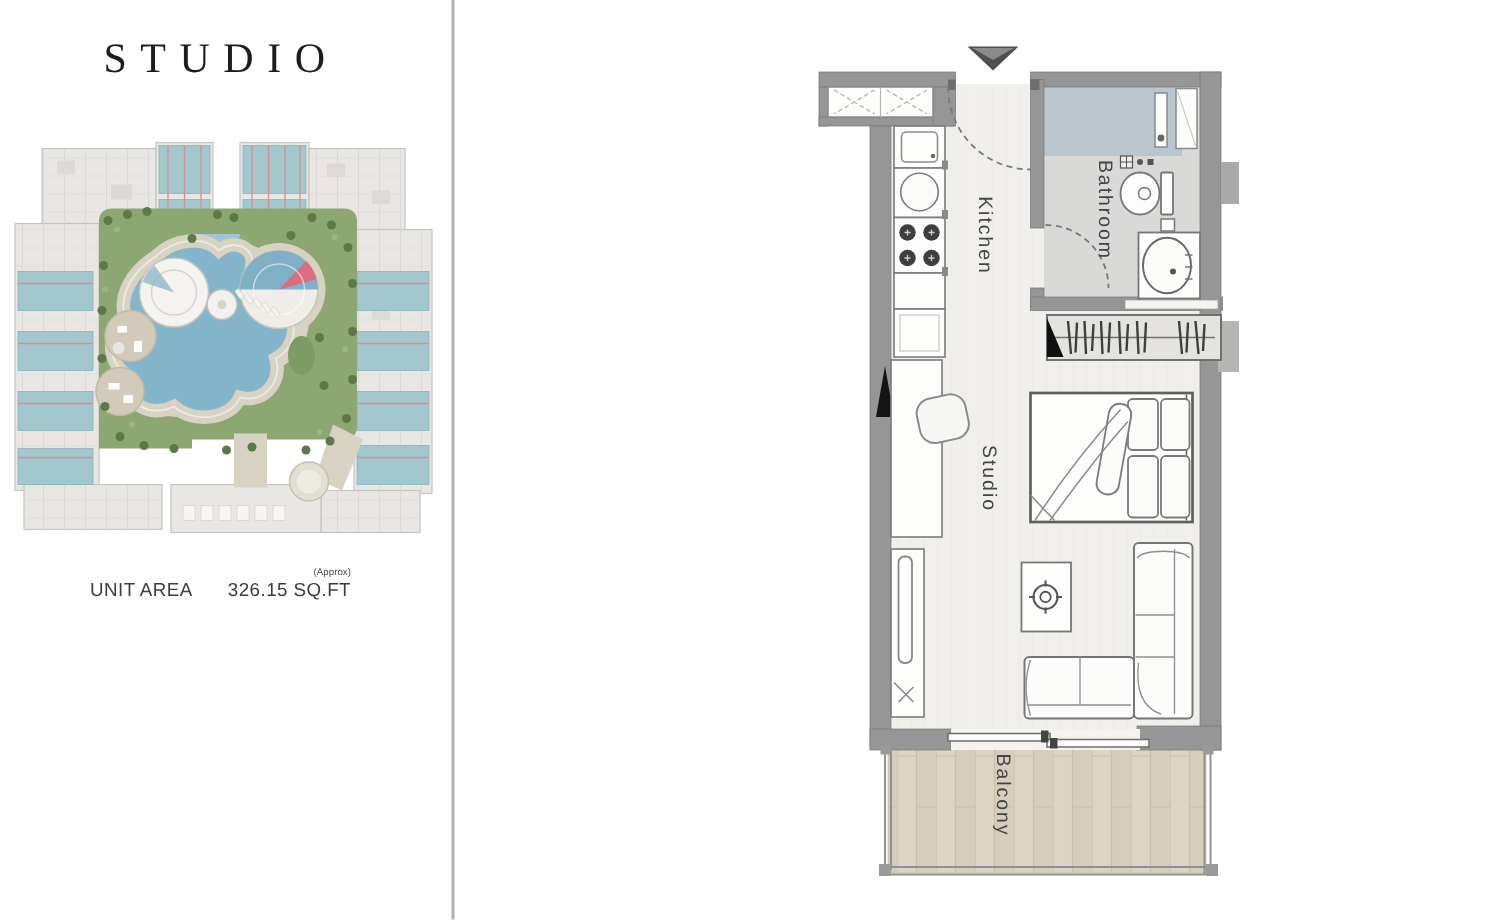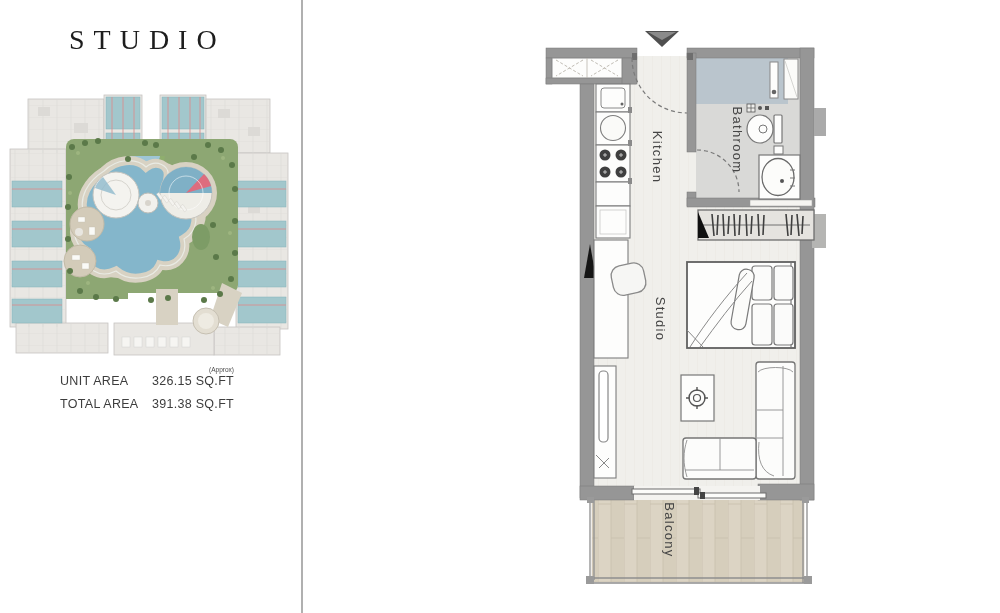--- a/index.html
+++ b/index.html
@@ -9,21 +9,21 @@
     font-family:"Liberation Sans","DejaVu Sans",sans-serif;
   }
   .page-title {
     position:absolute; left:69px; top:24px;
     font-family:"Liberation Serif","DejaVu Serif",serif;
     font-size:28px; font-weight:500; letter-spacing:9px; color:#1d1d1d;
     white-space:nowrap;
   }
   .site-plan { position:absolute; left:8px; top:93px; width:284px; height:264px; }
   .divider  { position:absolute; left:301px; top:0; width:2px; height:613px; background:#b0b0b0; }
-  .area-table { position:absolute; left:60px; top:374px; width:174px;
+  .area-table { position:absolute; left:60px; top:386px; width:174px;
     font-size:12.5px; color:#3d3d3d; letter-spacing:0.3px; }
   .area-row { position:relative; display:flex; justify-content:space-between;
     align-items:baseline; height:15px; margin-bottom:8px; }
   .area-note { position:absolute; right:0; top:-8px; font-size:6.5px; color:#4a4a4a; letter-spacing:0; }
   .area-value { text-align:left; }
   .floor-plan { position:absolute; left:540px; top:25px; width:300px; height:575px; }
 
   
   .w   { fill:#969696; stroke:#7a7a7a; stroke-width:.5; }
   .wd  { fill:#6e6e6e; }
@@ -186,24 +186,20 @@
     </g>
   </g>
 </svg>
 
 <div class="area-table">
   <div class="area-row">
     <span class="area-note">(Approx)</span>
     <span class="area-label">UNIT AREA</span>
     <span class="area-value">326.15 SQ.FT</span>
   </div>
-  <div class="area-row">
-    <span class="area-label">TOTAL AREA</span>
-    <span class="area-value">391.38 SQ.FT</span>
-  </div>
 </div>
 
 <div class="divider"></div>
 
 <svg class="floor-plan" viewBox="540 25 300 575" xmlns="http://www.w3.org/2000/svg">
   <defs>
     <pattern id="wood" width="26" height="80" patternUnits="userSpaceOnUse">
       <rect width="26" height="80" fill="#dcd4c4"></rect>
       <rect x="13" width="13" height="80" fill="#d6cebc"></rect>
       <path d="M0,0 V80 M13,0 V80" stroke="#c8bfac" stroke-width="0.8"></path>

